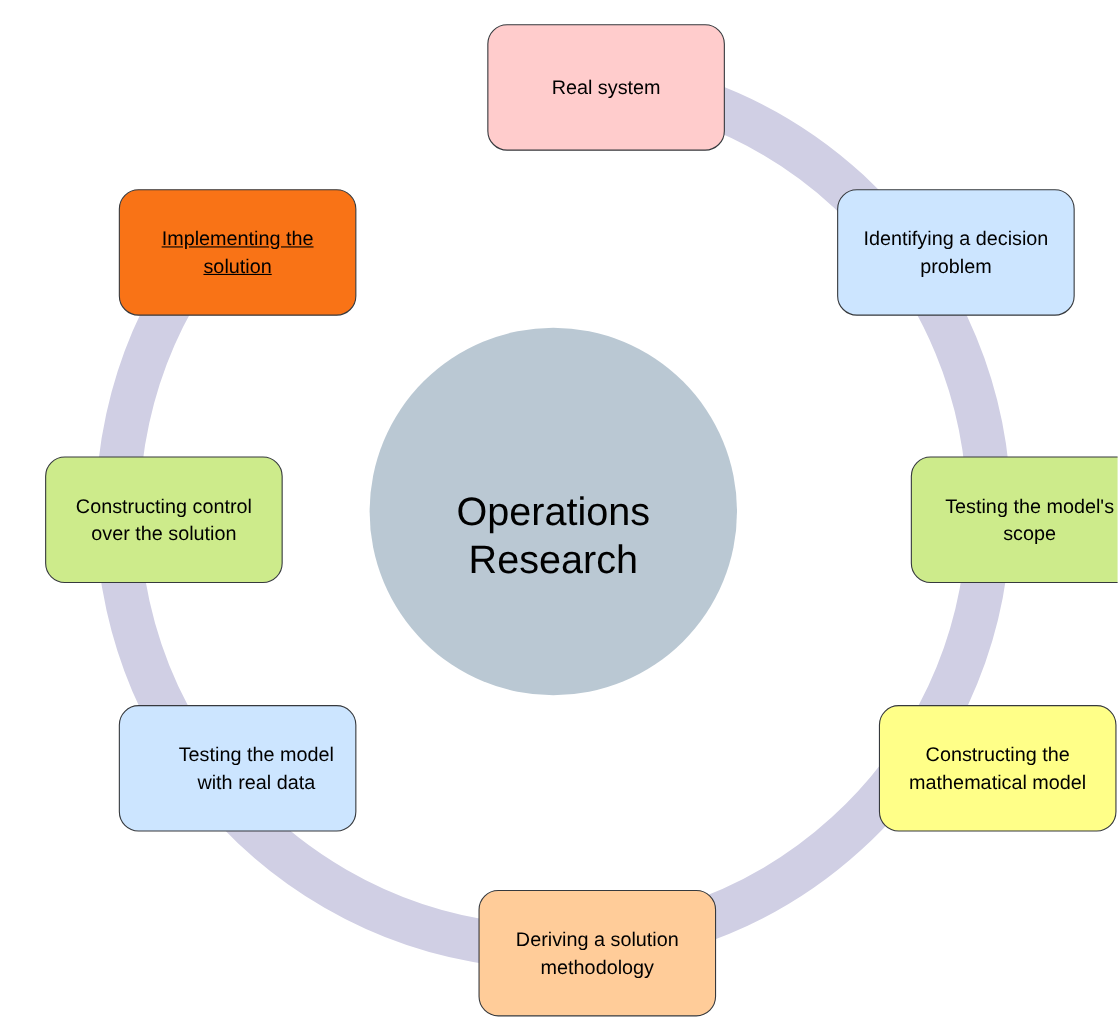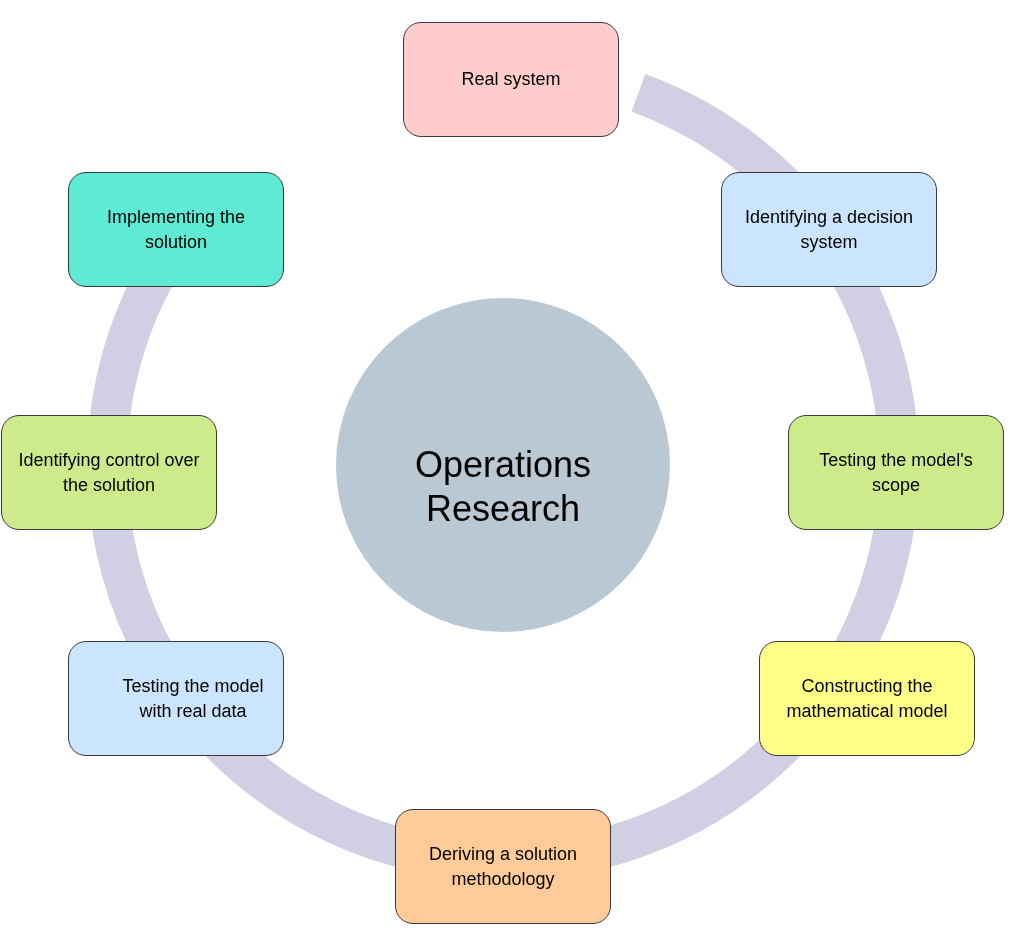--- a/index.html
+++ b/index.html
@@ -5,21 +5,21 @@
   html, body { margin: 0; padding: 0; background: #ffffff; }
   body { width: 1016px; height: 934px; position: relative; overflow: hidden;
          font-family: "Liberation Sans", sans-serif; }
   #ring { position: absolute; left: 0; top: 0; width: 1016px; height: 934px; }
   .hub { position: absolute; left: 336px; top: 298px; width: 334px; height: 334px;
          border-radius: 50%; background: #BAC8D3; display: flex; align-items: center;
          justify-content: center; text-align: center; }
   .hub-label { font-size: 36px; line-height: 44px; color: #000; white-space: pre-line; margin-top: 43px; }
   .step { position: absolute; width: 216px; height: 115px; border: 1.5px solid #36393d;
           border-radius: 18px; box-sizing: border-box; display: flex; align-items: center;
-          justify-content: center; text-align: center; padding: 6px 10px; }
+          justify-content: center; text-align: center; padding: 6px 10px; margin-left: 40px; }
   .step-label { font-size: 18px; line-height: 25px; color: #000; }
   #s0 { left: 403px; top: 22px; }
   #s1 { left: 721px; top: 172px; }
   #s2 { left: 788px; top: 415px; }
   #s3 { left: 759px; top: 641px; }
   #s4 { left: 395px; top: 809px; }
   #s5 { left: 68px;  top: 641px; }
   #s6 { left: 1px;   top: 415px; }
   #s7 { left: 68px;  top: 172px; }
 </style>
@@ -33,32 +33,32 @@
 
 <div class="hub" style="background: rgb(186, 200, 211);">
   <span class="hub-label">Operations
 Research</span>
 </div>
 
 <div class="step" id="s0" style="background: rgb(255, 204, 204); border-color: rgb(54, 57, 61);">
   <span class="step-label">Real system</span>
 </div>
 <div class="step" id="s1" style="background: rgb(204, 229, 255); border-color: rgb(54, 57, 61);">
-  <span class="step-label">Identifying a decision system</span>
+  <span class="step-label">Identifying a decision problem</span>
 </div>
 <div class="step" id="s2" style="background: rgb(205, 235, 139); border-color: rgb(54, 57, 61);">
   <span class="step-label">Testing the model's scope</span>
 </div>
 <div class="step" id="s3" style="background: rgb(255, 255, 136); border-color: rgb(54, 57, 61);">
   <span class="step-label">Constructing the mathematical model</span>
 </div>
 <div class="step" id="s4" style="background: rgb(255, 204, 153); border-color: rgb(54, 57, 61);">
   <span class="step-label">Deriving a solution methodology</span>
 </div>
 <div class="step" id="s5" style="background: rgb(204, 229, 255); border-color: rgb(54, 57, 61); padding-left: 44px;">
   <span class="step-label">Testing the model with real data</span>
 </div>
 <div class="step" id="s6" style="background: rgb(205, 235, 139); border-color: rgb(54, 57, 61);">
-  <span class="step-label">Identifying control over the solution</span>
+  <span class="step-label">Constructing control over the solution</span>
 </div>
-<div class="step" id="s7" style="background: #5eead4; border-color: rgb(54, 57, 61);">
+<div class="step" id="s7" style="background: #f97316; border-color: rgb(54, 57, 61); text-decoration: underline;">
   <span class="step-label">Implementing the solution</span>
 </div>
 
 </body></html>

